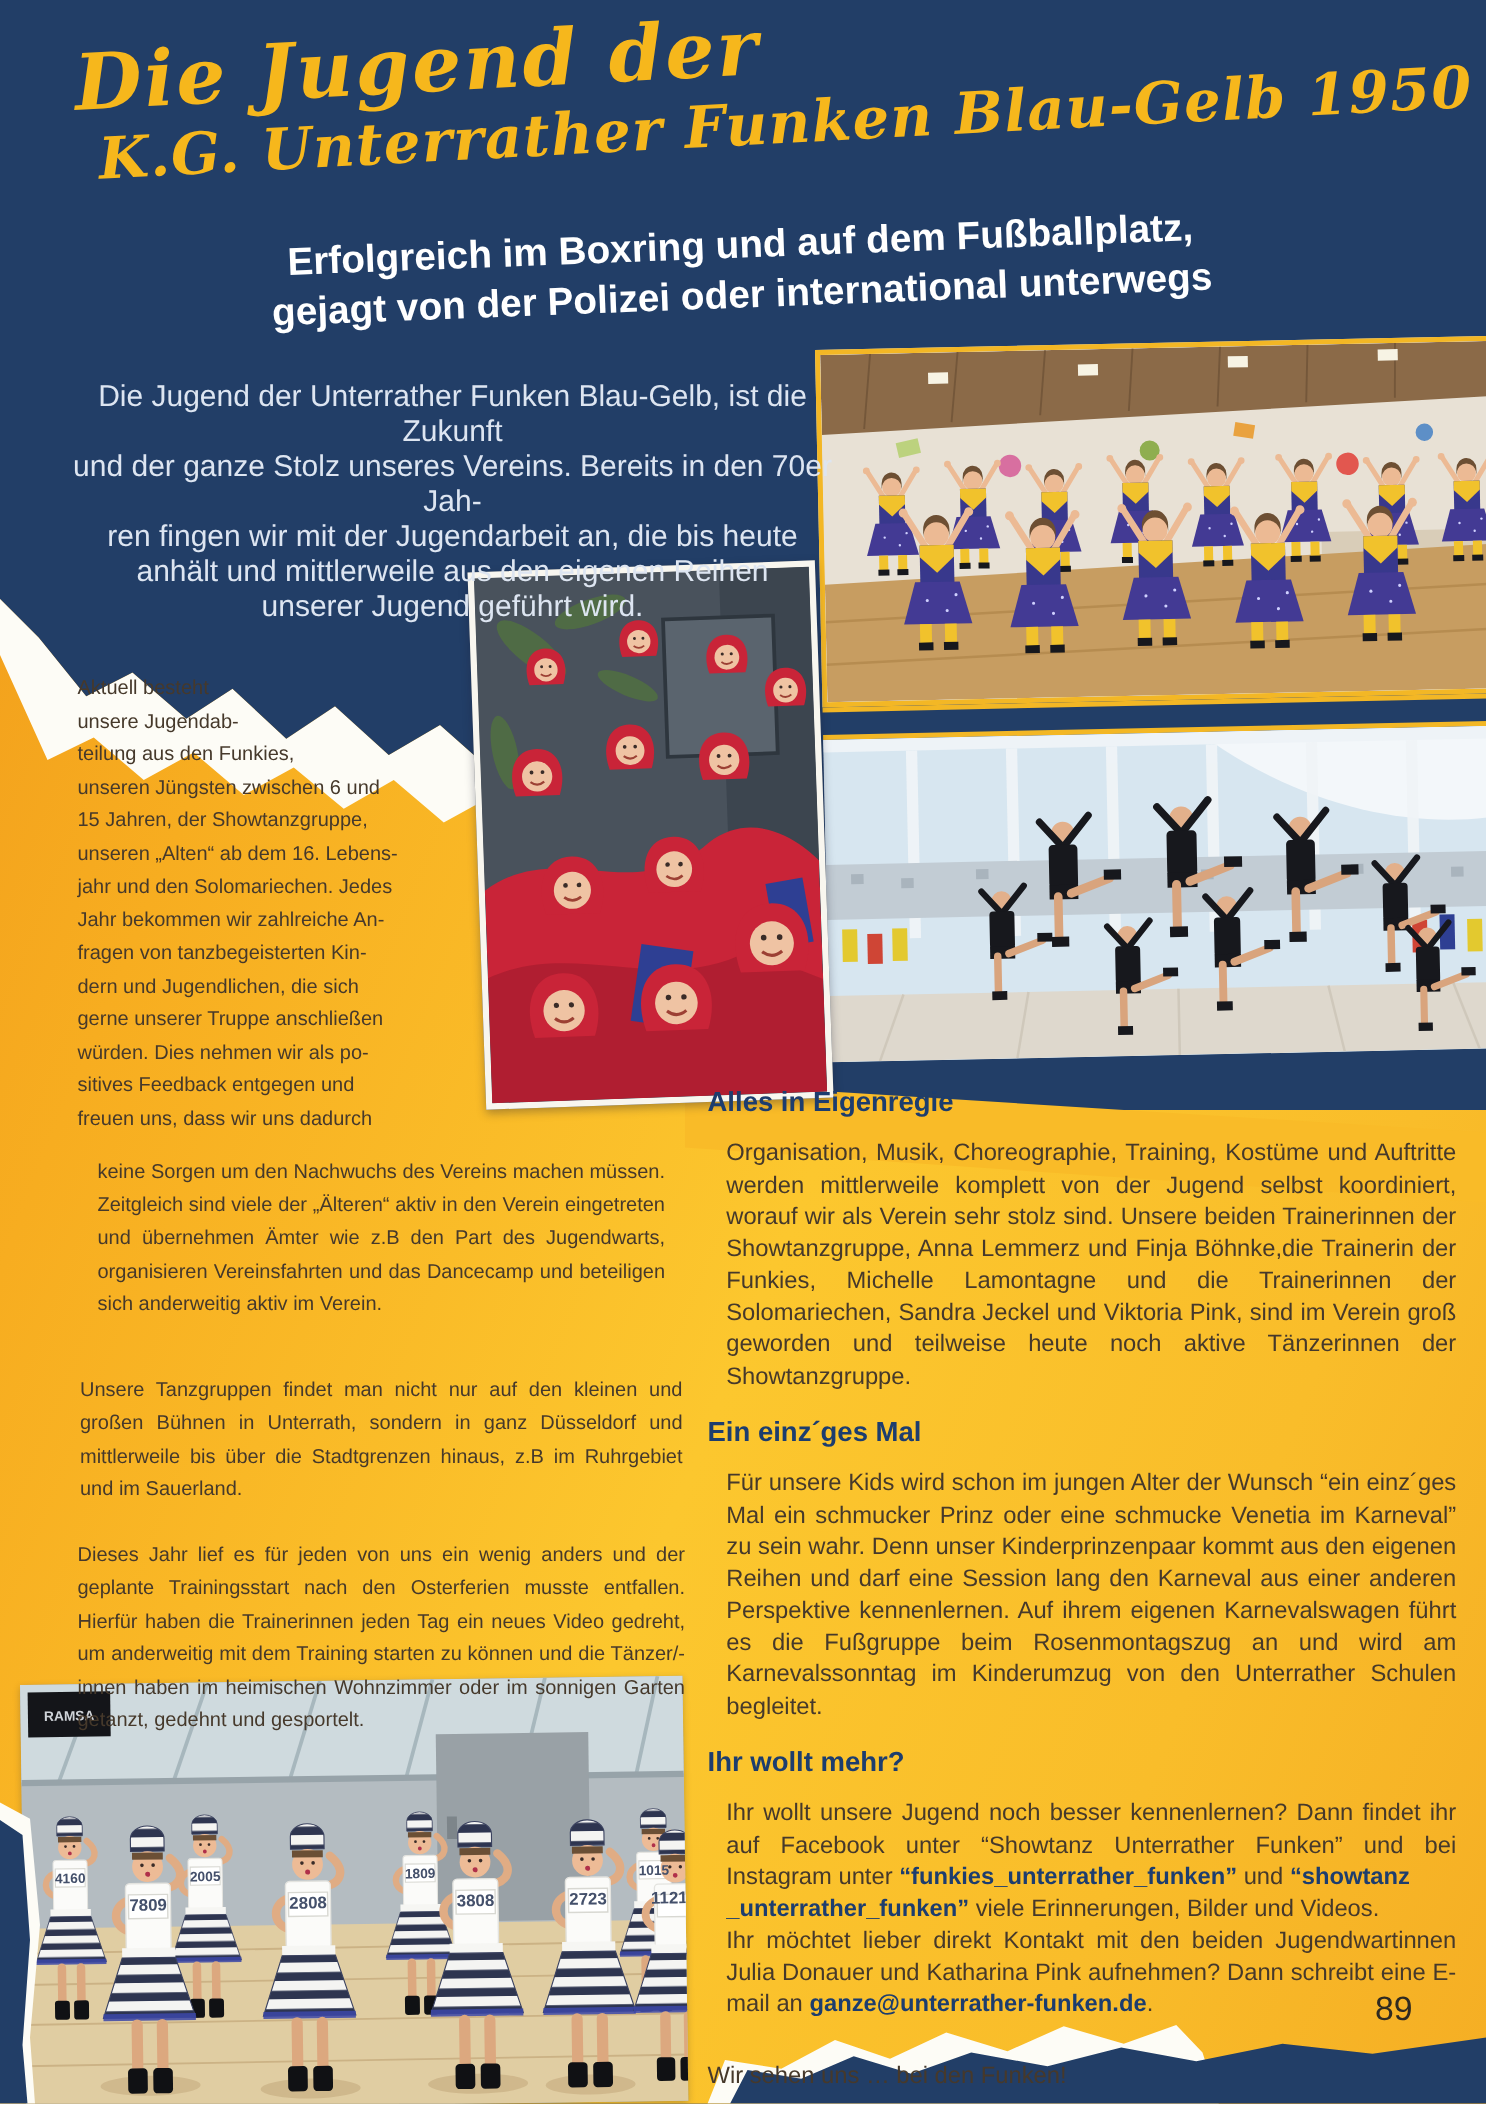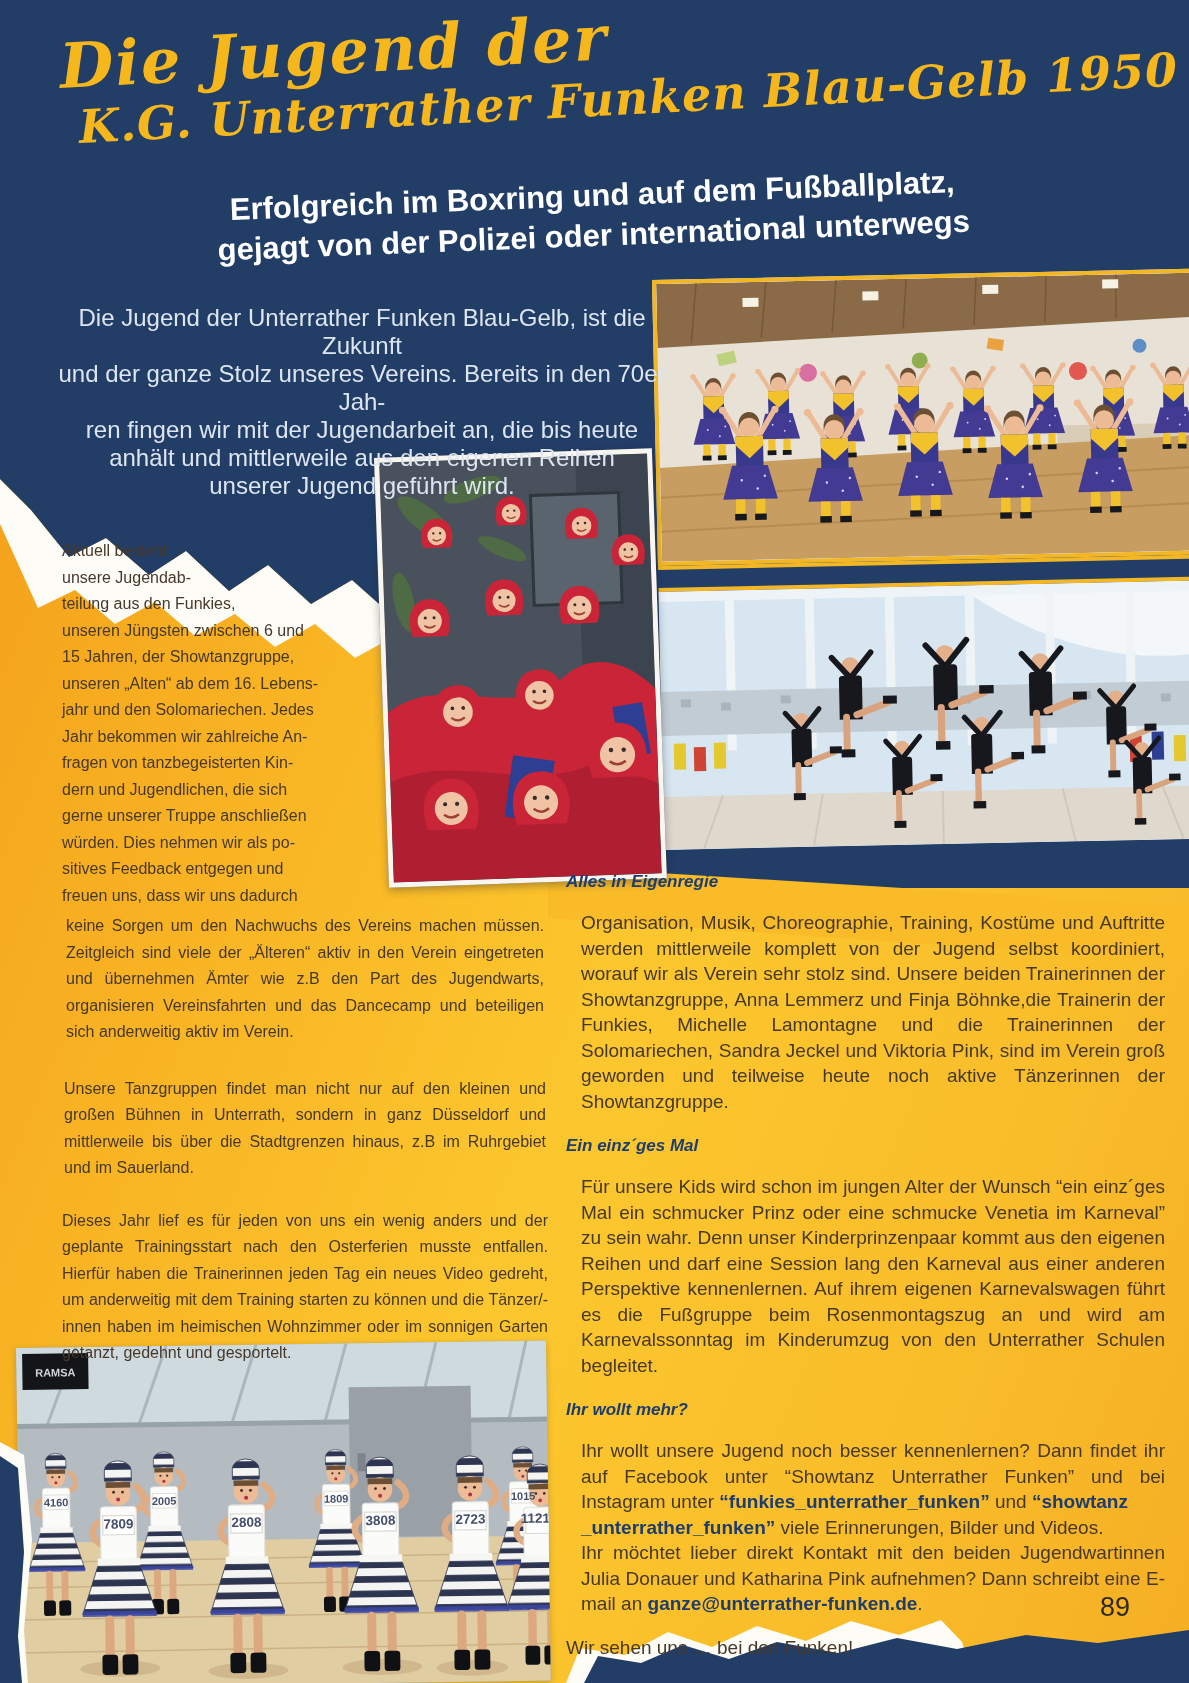--- a/index.html
+++ b/index.html
@@ -24,26 +24,26 @@
     text-align:center;white-space:pre-line;z-index:6;}
 
   
   .leftcol{left:62px;top:538px;width:486px;color:#46392b;font-size:16px;line-height:26.5px;z-index:6;}
   .leftcol .wrapped{white-space:pre-line;}
   .leftcol .just{text-align:justify;}
   .leftcol .gap{height:24px;}
 
   
   .rightcol{left:566px;top:868px;width:614px;color:#46392b;font-size:19px;line-height:25.5px;z-index:6;}
-  .rightcol h3{color:#1d3d6e;font-size:17px;line-height:27px;margin:18px 0 6px 0;font-weight:bold;font-style:italic;}
+  .rightcol h3{color:#1d3d6e;font-size:22px;line-height:27px;margin:18px 0 6px 0;font-weight:bold;}
   .rightcol h3.first{margin-top:0;}
   .sec-body{text-align:justify;margin:15px;}
   .mehr-body{white-space:pre-line;text-align:justify;}
   .seg-bold{font-weight:bold;color:#1d3d6e;}
-  .footer{margin-top:16px;}
+  .footer{margin-top:29px;}
   .footer div{line-height:30px;}
 
   .pagenum{left:1100px;top:1592px;font-size:27px;color:#2f2a21;z-index:7;text-align:center;}
 
   
   .photo-stack{left:652px;top:280px;width:548px;transform:rotate(-1.2deg);transform-origin:left top;z-index:2;}
   .photo-frame1{border:4px solid #f3b725;height:278px;overflow:hidden;background:#e8e1d5;}
   .band{height:18px;background:#223e67;border-top:4px solid #f3b725;border-bottom:4px solid #f3b725;}
   .photo-frame2{height:258px;overflow:hidden;background:#d7e6f0;}
 
@@ -268,21 +268,21 @@
 15 Jahren, der Showtanzgruppe,
 unseren „Alten“ ab dem 16. Lebens-
 jahr und den Solomariechen. Jedes
 Jahr bekommen wir zahlreiche An-
 fragen von tanzbegeisterten Kin-
 dern und Jugendlichen, die sich
 gerne unserer Truppe anschließen
 würden. Dies nehmen wir als po-
 sitives Feedback entgegen und
 freuen uns, dass wir uns dadurch</p>
-    <p class="just" style="margin:4px">keine Sorgen um den Nachwuchs des Vereins machen müssen.  Zeitgleich sind viele der „Älteren“ aktiv in den Verein eingetreten und übernehmen Ämter wie z.B den Part des Jugendwarts, organisieren Vereinsfahrten und das Dancecamp und beteiligen sich anderweitig aktiv im Verein.</p>
+    <p class="just" style="margin:16px">keine Sorgen um den Nachwuchs des Vereins machen müssen.  Zeitgleich sind viele der „Älteren“ aktiv in den Verein eingetreten und übernehmen Ämter wie z.B den Part des Jugendwarts, organisieren Vereinsfahrten und das Dancecamp und beteiligen sich anderweitig aktiv im Verein.</p>
     <div class="gap"></div>
     <p class="just" style="margin:2px">Unsere Tanzgruppen findet man nicht nur auf den kleinen und großen Bühnen in Unterrath, sondern  in ganz Düsseldorf und mittlerweile bis über die Stadtgrenzen hinaus, z.B im Ruhrgebiet und im Sauerland.</p>
     <div class="gap"></div>
     <p class="just" style="margin:0">Dieses Jahr lief es für jeden von uns ein wenig anders und der geplante Trainingsstart nach den Osterferien musste entfallen. Hierfür haben die Trainerinnen jeden Tag ein neues Video gedreht, um anderweitig mit dem Training starten zu können und die Tänzer/-innen haben im heimischen Wohnzimmer oder im sonnigen Garten getanzt, gedehnt und gesportelt.</p>
   </div>
 
   <div class="abs rightcol">
     <h3 class="first">Alles in Eigenregie</h3>
     <p class="sec-body">Organisation, Musik, Choreographie, Training, Kostüme und Auftritte werden mittlerweile komplett von der Jugend selbst koordiniert, worauf wir als Verein sehr stolz sind. Unsere beiden Trainerinnen der Showtanzgruppe, Anna Lemmerz und Finja Böhnke,die Trainerin der Funkies, Michelle Lamontagne und die Trainerinnen der Solomariechen, Sandra Jeckel und Viktoria Pink, sind im Verein groß geworden und teilweise heute noch aktive Tänzerinnen der Showtanzgruppe.</p>
     <h3>Ein einz´ges Mal</h3>

